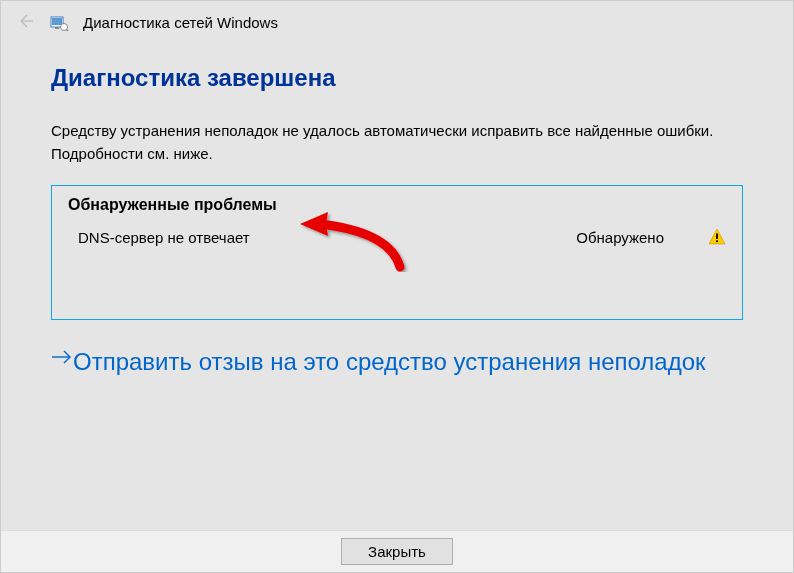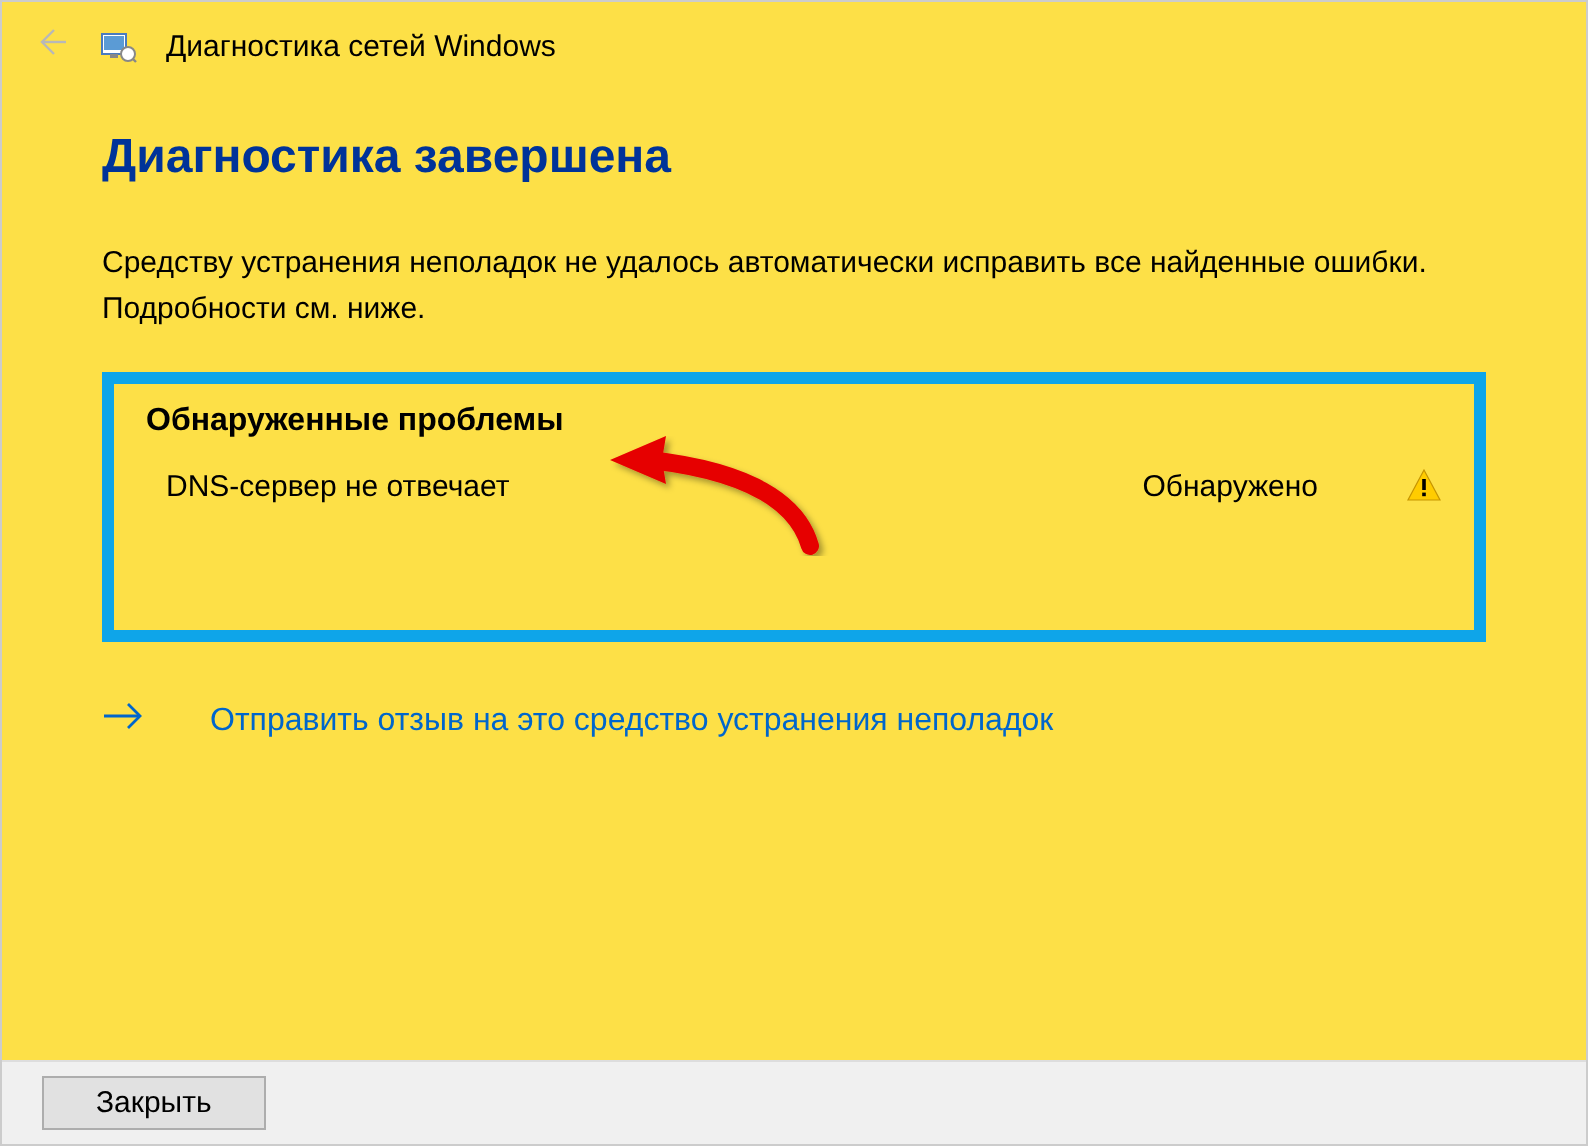--- a/index.html
+++ b/index.html
@@ -6,21 +6,21 @@
     body {
       font-family: 'Segoe UI', Tahoma, sans-serif;
       background: #fff;
       width: 794px;
       height: 573px;
       overflow: hidden;
     }
     .window {
       width: 794px;
       height: 573px;
-      background: #fde047;
+      background: #e5e5e5;
       border: 1px solid #ccc;
       position: relative;
       display: flex;
       flex-direction: column;
     }
     .titlebar {
       display: flex;
       align-items: center;
       padding: 10px 14px;
       gap: 14px;
@@ -51,21 +51,21 @@
       font-weight: 700;
       margin-bottom: 28px;
     }
     .description {
       font-size: 15px;
       color: #000;
       line-height: 1.5;
       margin-bottom: 20px;
     }
     .problems-box {
-      border: 6px solid #0ea5e9;
+      border: 1px solid #0ea5e9;
       padding: 10px 16px;
       min-height: 135px;
       margin-bottom: 28px;
       position: relative;
     }
     .problems-header {
       font-size: 16px;
       font-weight: 700;
       color: #000;
       margin-bottom: 12px;
@@ -92,45 +92,44 @@
       height: 18px;
     }
     .arrow-annotation {
       position: absolute;
       left: 248px;
       top: 26px;
       pointer-events: none;
     }
     .action-link {
       display: flex;
-      align-items: center;
-      gap: 32px;
+      gap: 0;
       color: #0066CC;
-      font-size: 16px;
+      font-size: 24px;
       margin-bottom: 24px;
       cursor: pointer;
     }
     .action-arrow {
       color: #0066CC;
       font-size: 20px;
     }
     .detail-link {
       color: #0066CC;
       font-size: 15px;
       cursor: pointer;
       margin-top: 6px;
       display: inline-block;
     }
     .footer {
       height: 42px;
       border-top: 1px solid #ddd;
       background: #f0f0f0;
       display: flex;
       align-items: center;
-      justify-content: flex-start;
+      justify-content: center;
       padding: 0 20px;
     }
     .close-btn {
       background: #e1e1e1;
       border: 1px solid #adadad;
       padding: 4px 26px;
       font-size: 15px;
       font-family: inherit;
       cursor: pointer;
     }

